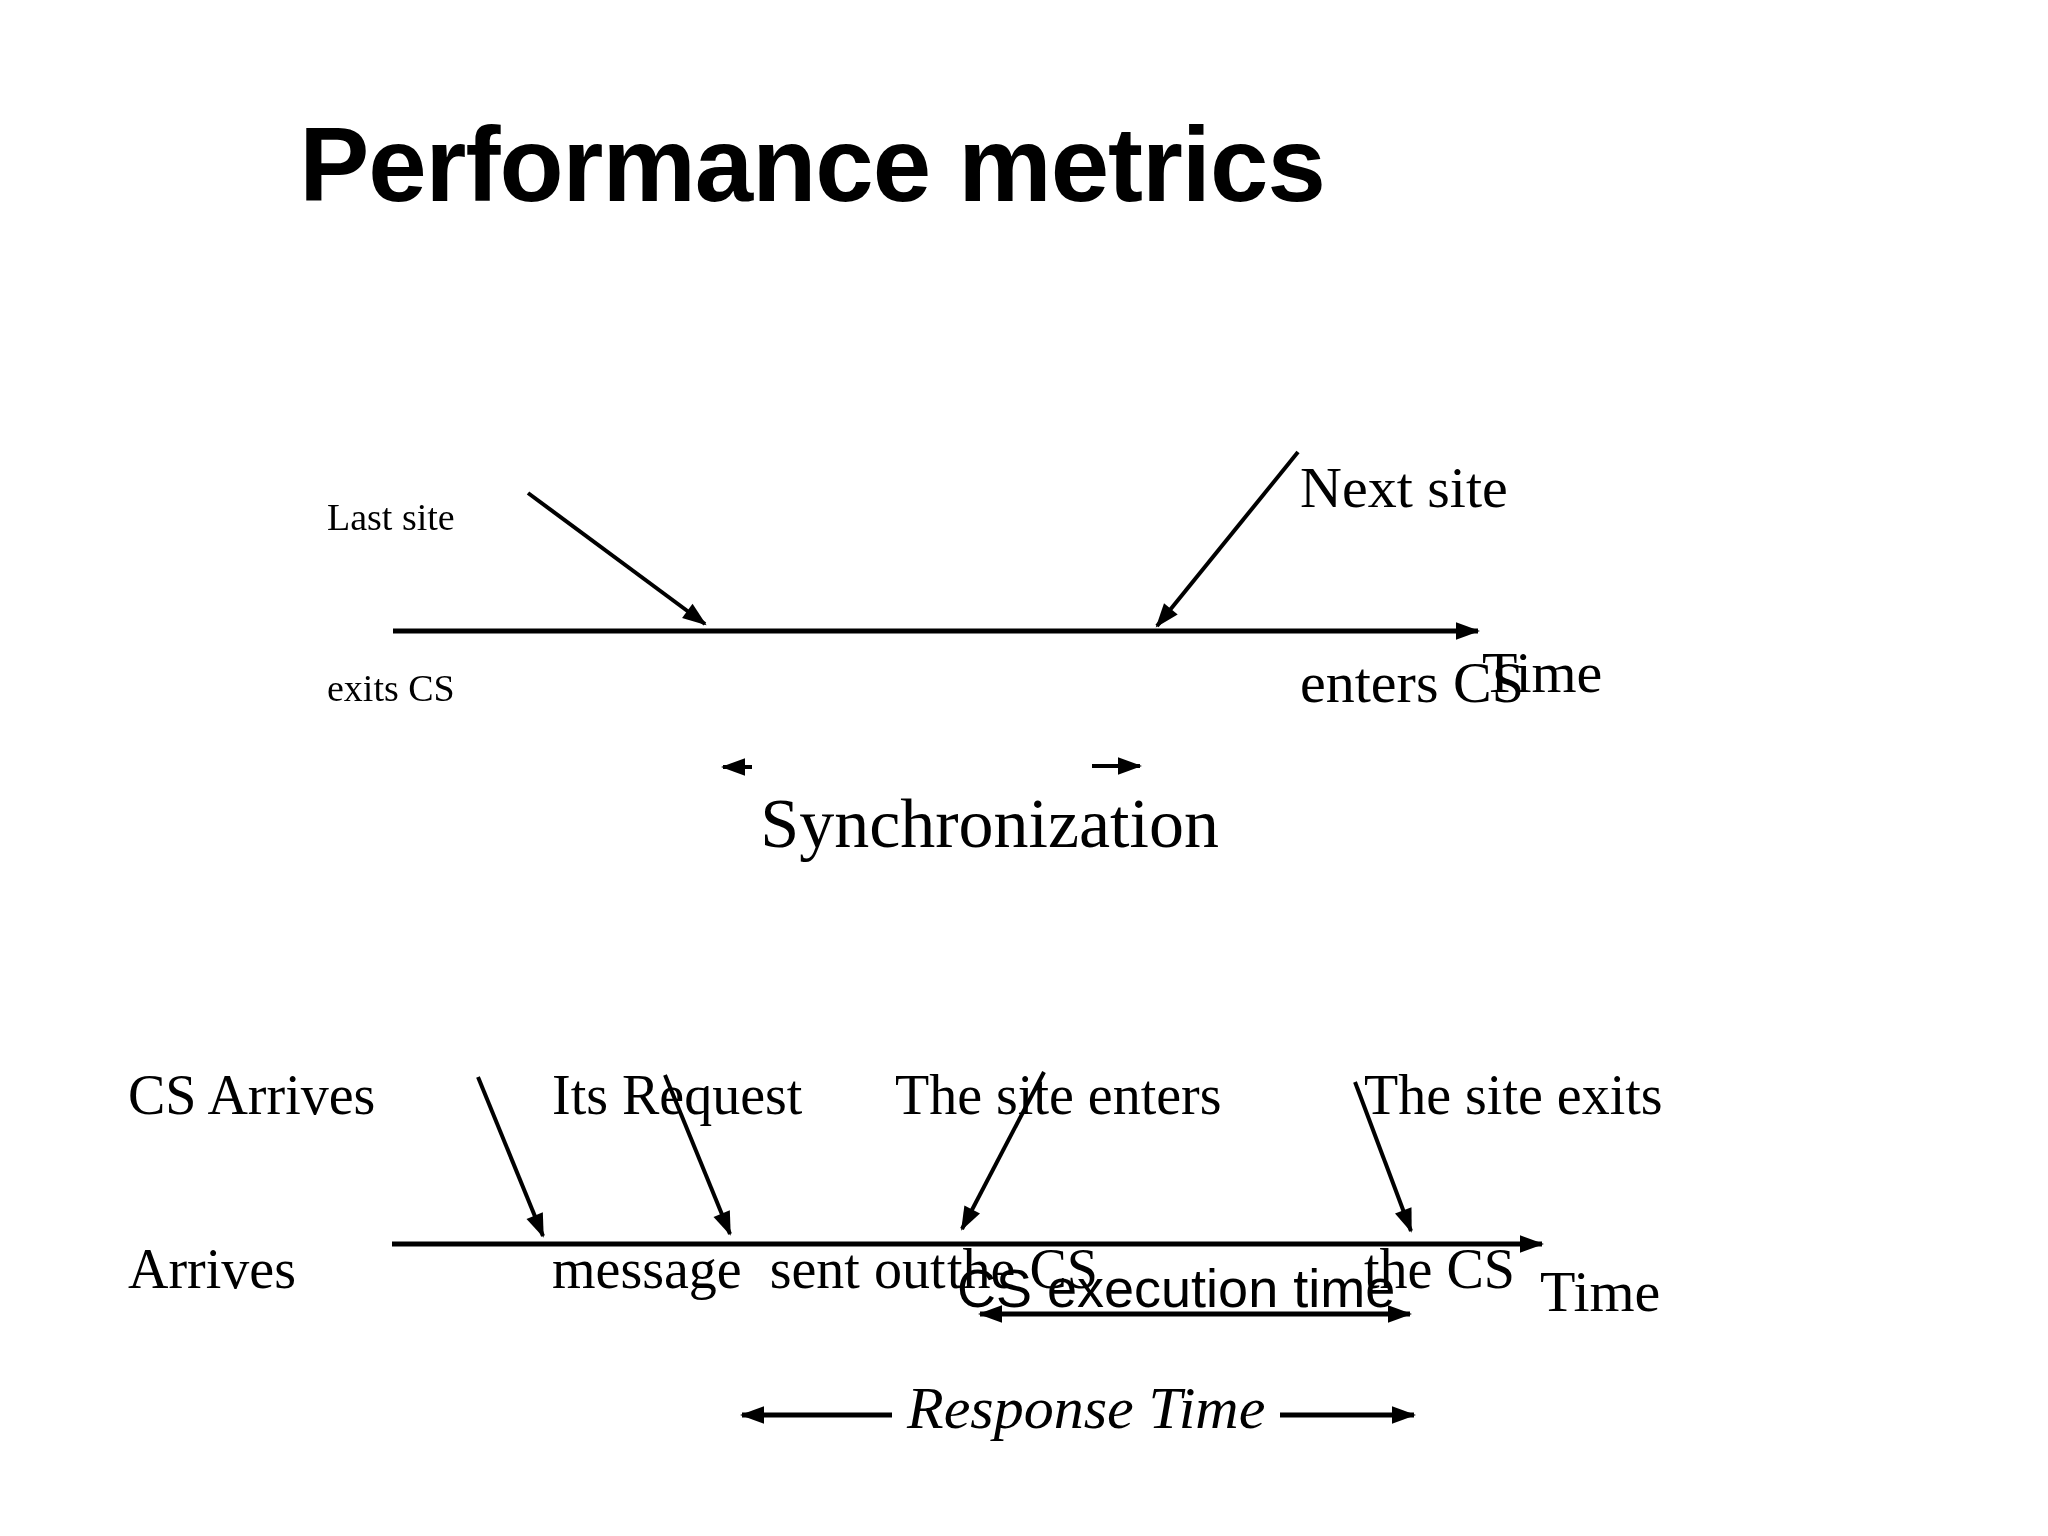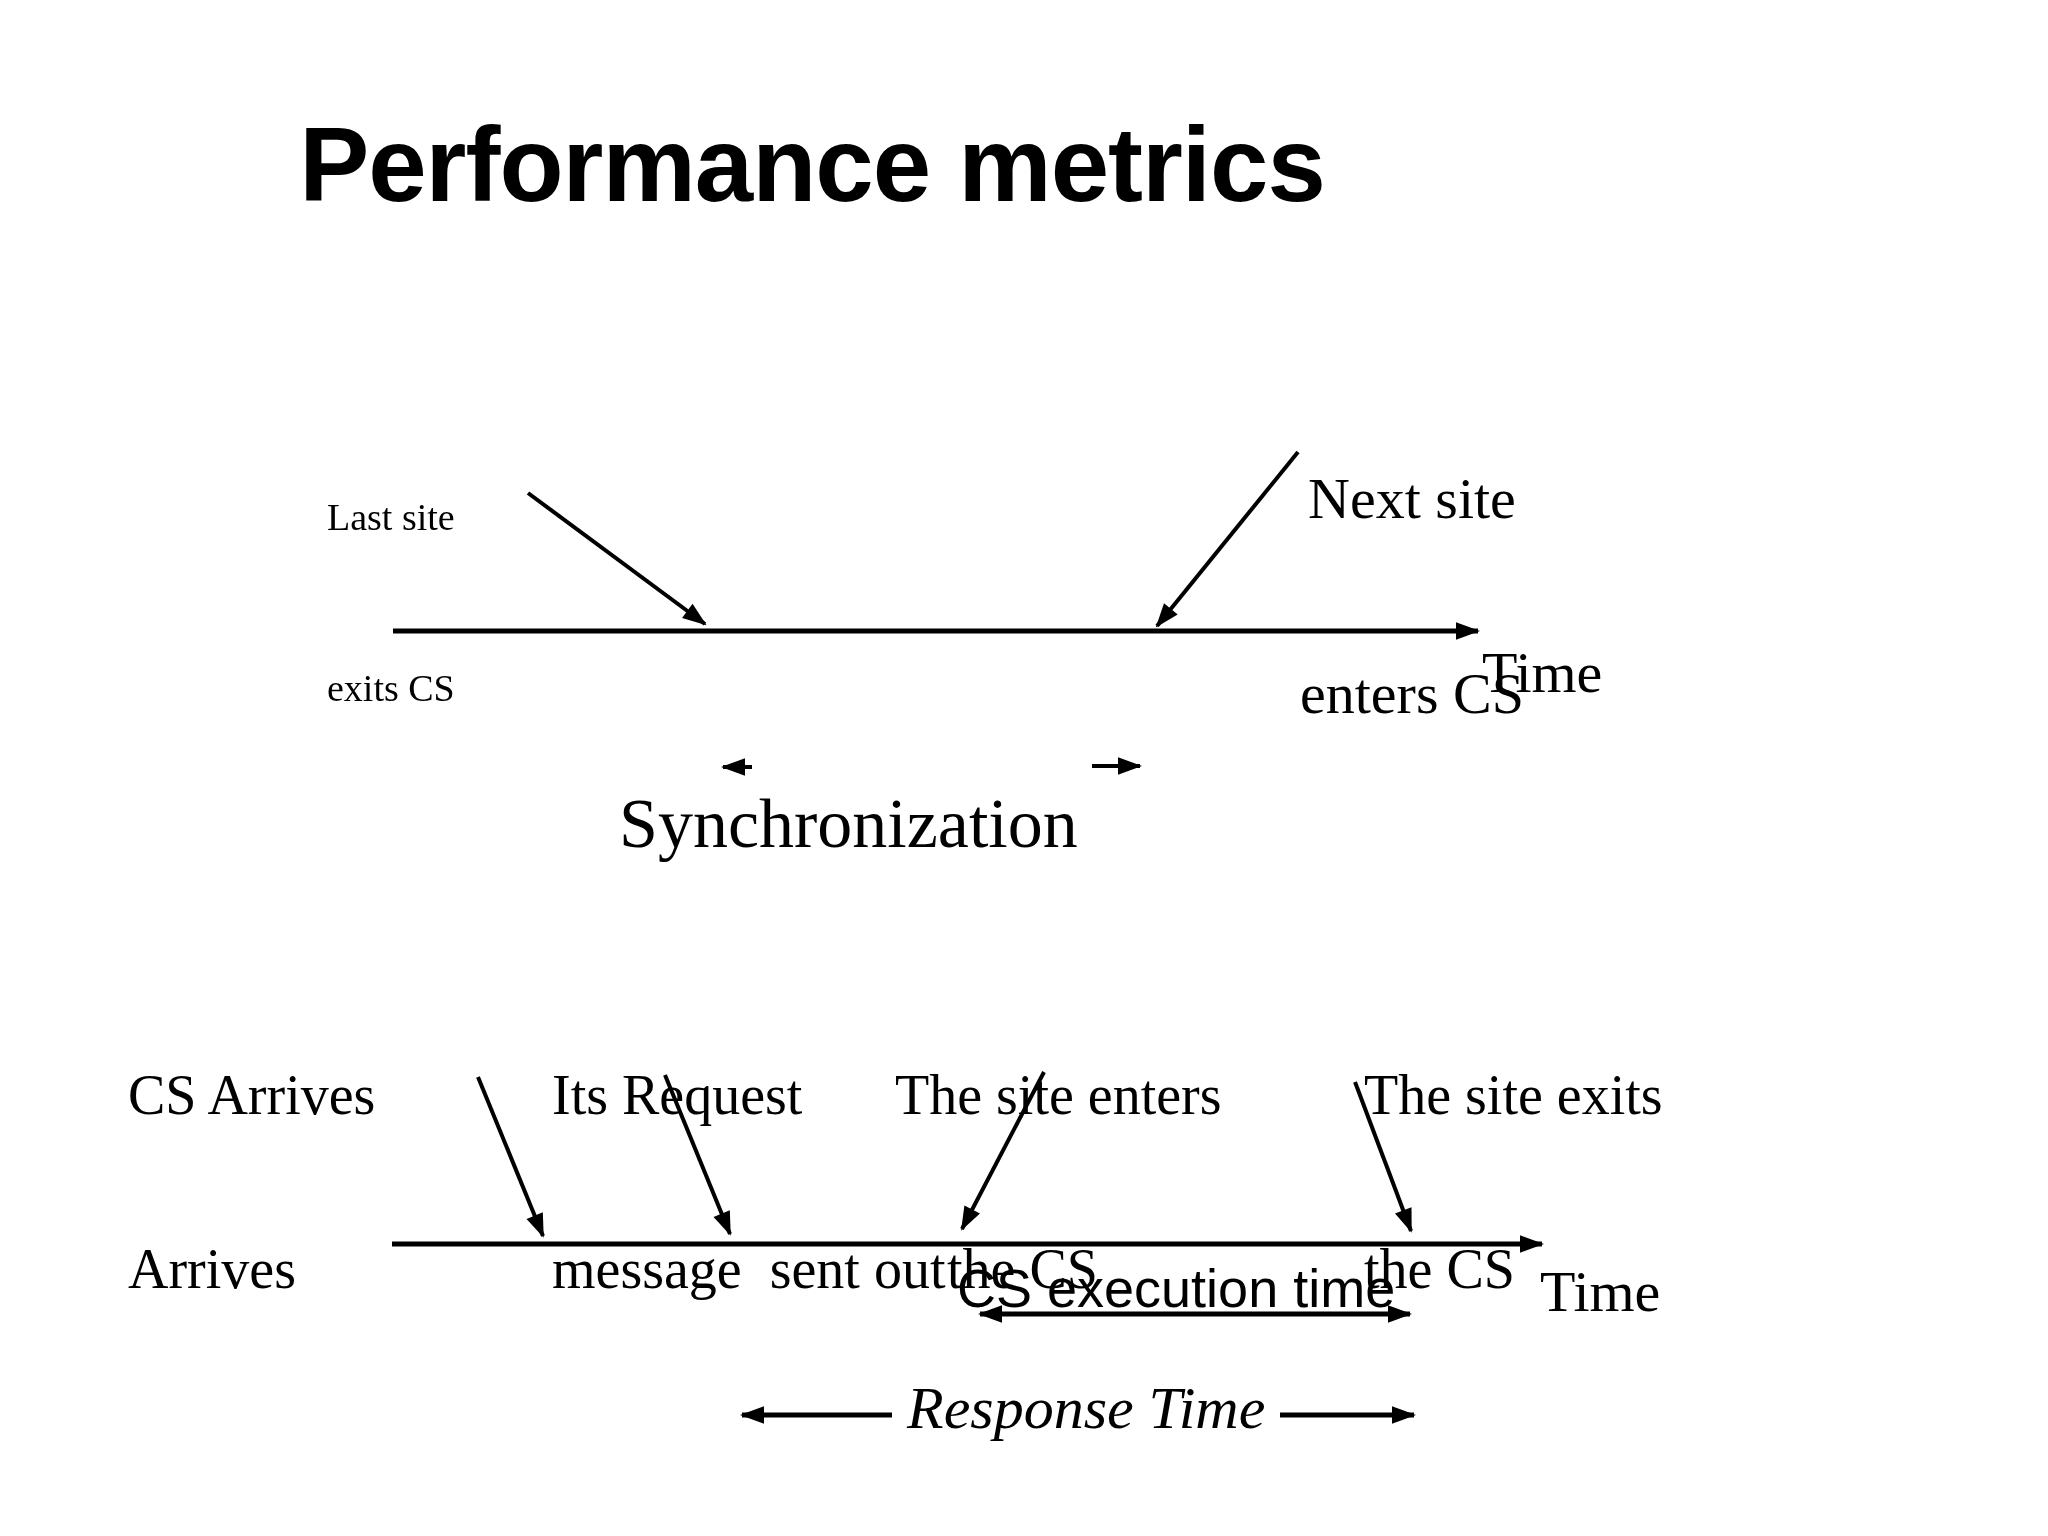--- a/index.html
+++ b/index.html
@@ -15,23 +15,23 @@
   .txt{position:absolute;white-space:pre;color:#000;}
   .title{
     left:0;top:112px;width:1624px;
     text-align:center;
     font-family:"Liberation Sans", sans-serif;
     font-weight:bold;
     font-size:105px;line-height:105px;
     letter-spacing:-1px;
   }
   .lbl-last{left:327px;top:375px;font-size:38px;line-height:57px;}
-  .lbl-next{left:1300px;top:336px;font-size:58px;line-height:65px;text-align:center;}
+  .lbl-next{left:1300px;top:325px;font-size:58px;line-height:65px;}
   .lbl-time1{left:1482px;top:644px;font-size:58px;line-height:58px;}
-  .lbl-sync{left:619px;top:679px;width:600px;text-align:left;font-size:70px;line-height:58px;}
+  .lbl-sync{left:619px;top:679px;width:600px;text-align:right;font-size:70px;line-height:58px;}
   .row2{top:950px;font-size:56px;line-height:58px;}
   .lbl-csreq{left:128px;}
   .lbl-reqsent{left:552px;}
   .lbl-enters{left:895px;}
   .lbl-exits{left:1364px;}
   .indent52{padding-left:52px;}
   .lbl-exec{
     left:957px;top:1261px;
     font-family:"Liberation Sans", sans-serif;
     font-size:54px;line-height:54px;

